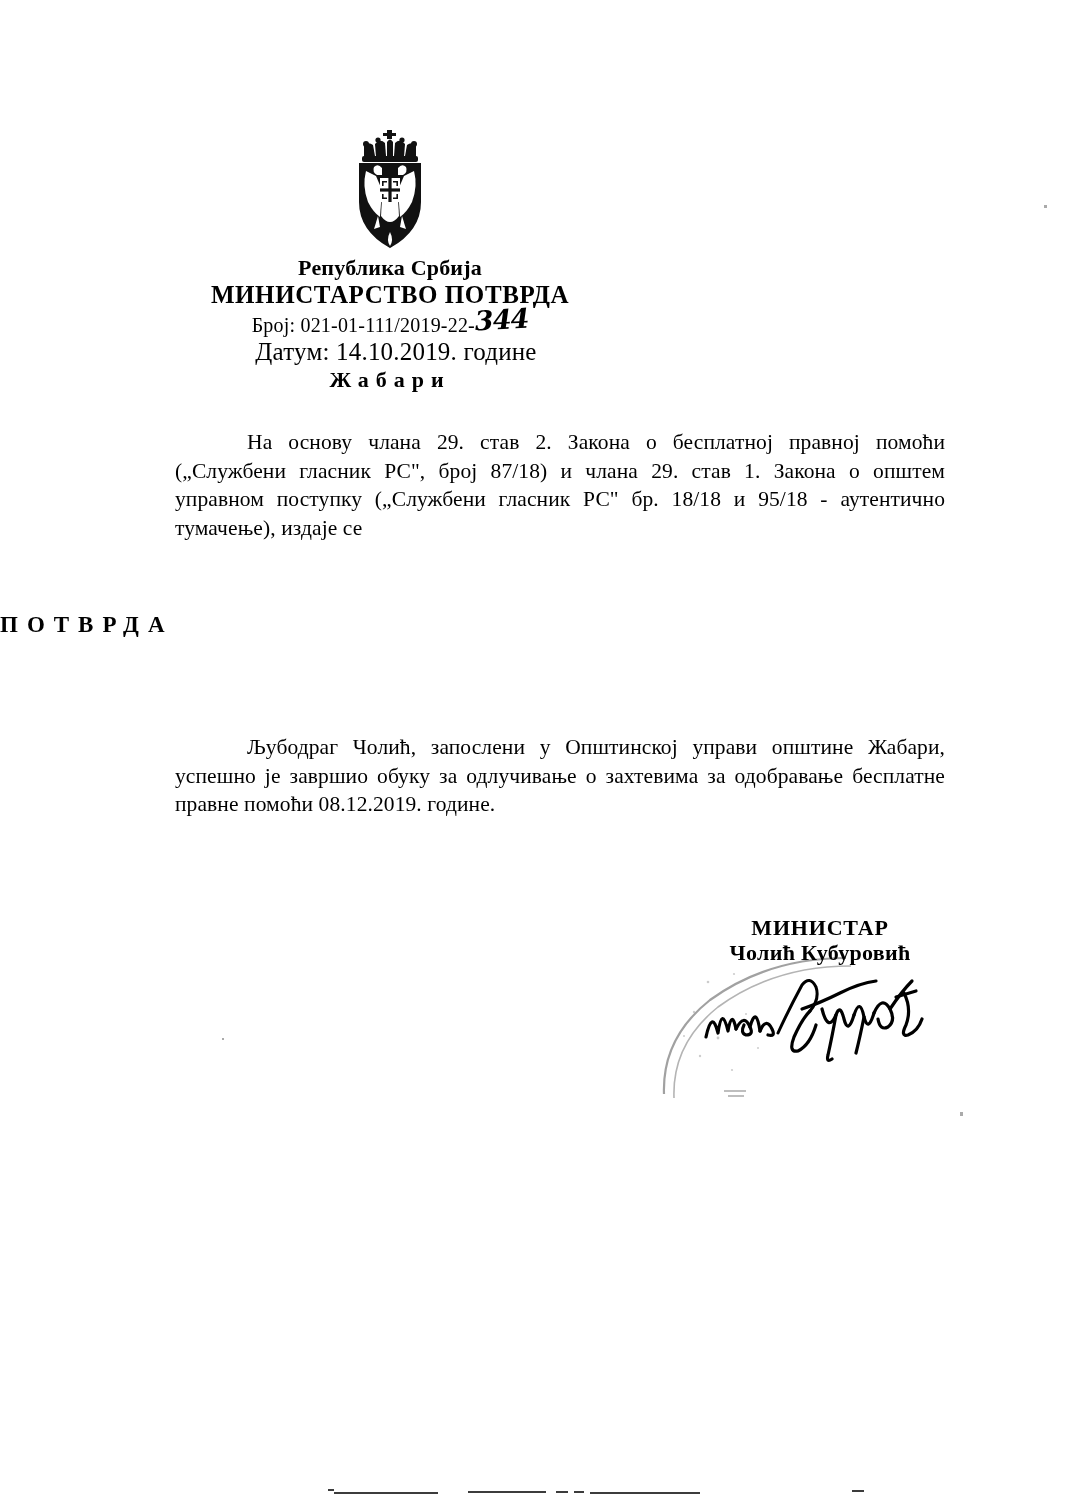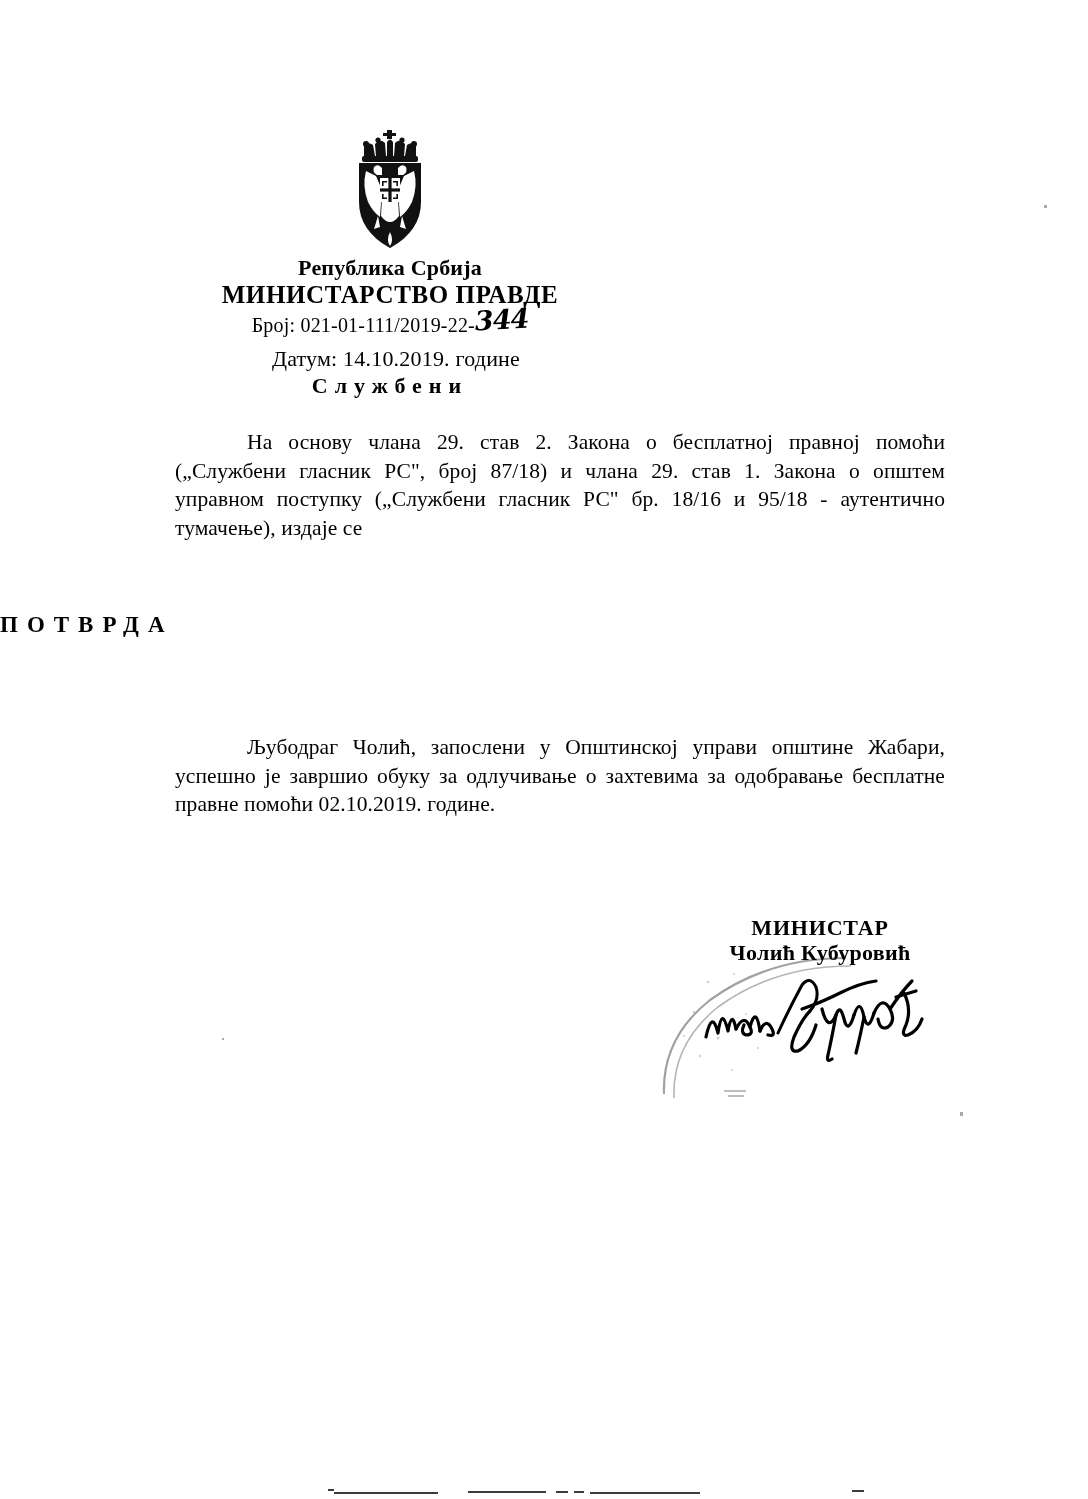--- a/index.html
+++ b/index.html
@@ -47,22 +47,22 @@
     letter-spacing: 0.6px;
     margin-top: 1px;
   }
   #number-line {
     font-size: 20px;
     margin-top: 1px;
     position: relative;
     display: inline-block;
   }
   #date-line {
-    font-size: 22px;
-    margin-top: 10px;
+    font-size: 25px;
+    margin-top: 1px;
     padding-left: 12px;
   }
   #city-line {
     font-size: 22px;
     font-weight: bold;
     letter-spacing: 7px;
     margin-top: 3px;
   }
   .handwritten-num {
     font-family: "DejaVu Serif", serif;
@@ -197,36 +197,36 @@
         <path d="M56 53 h-5 v1.6 h3.4 v3.4 h1.6 z"></path>
         <path d="M40 71 h5 v-1.6 h-3.4 v-3.4 h-1.6 z"></path>
         <path d="M56 71 h-5 v-1.6 h3.4 v-3.4 h1.6 z"></path>
       </g>
 
       <path d="M48 104 Q44 112 48 118 Q52 112 48 104 Z" fill="#ffffff"></path>
     </svg>
 
     <div class="hdr-line" id="republic-line">Република Србија</div>
 
-    <div class="hdr-line" id="ministry-line">МИНИСТАРСТВО ПРАВДЕ</div>
+    <div class="hdr-line" id="ministry-line">МИНИСТАРСТВО ПОТВРДА</div>
 
     <div class="hdr-line">
       <span id="number-line">Број: 021-01-111/2019-22-</span><span class="handwritten-num">344</span>
     </div>
 
     <div class="hdr-line" id="date-line">Датум: 14.10.2019. године</div>
 
-    <div class="hdr-line" id="city-line">Службени</div>
+    <div class="hdr-line" id="city-line">Жабари</div>
   </div>
 
-  <div class="body-para" id="para-legal-basis">На основу члана 29. став 2. Закона о бесплатној правној помоћи („Службени гласник РС", број 87/18) и члана 29. став 1. Закона о општем управном поступку („Службени гласник РС" бр. 18/16 и 95/18 - аутентично тумачење), издаје се</div>
+  <div class="body-para" id="para-legal-basis">На основу члана 29. став 2. Закона о бесплатној правној помоћи („Службени гласник РС", број 87/18) и члана 29. став 1. Закона о општем управном поступку („Службени гласник РС" бр. 18/18 и 95/18 - аутентично тумачење), издаје се</div>
 
   <div id="doc-title">ПОТВРДА</div>
 
-  <div class="body-para" id="para-statement">Љубодраг Чолић, запослени у Општинској управи општине Жабари, успешно је завршио обуку за одлучивање о захтевима за одобравање бесплатне правне помоћи 02.10.2019. године.</div>
+  <div class="body-para" id="para-statement">Љубодраг Чолић, запослени у Општинској управи општине Жабари, успешно је завршио обуку за одлучивање о захтевима за одобравање бесплатне правне помоћи 08.12.2019. године.</div>
 
   <svg id="stamp-arc" viewBox="0 0 210 160">
     <path d="M198 6 Q120 6 62 48 Q14 86 16 142" fill="none" stroke="#1b1b1b" stroke-width="2.2" opacity="0.75"></path>
     <path d="M203 14 Q126 14 70 55 Q24 92 26 146" fill="none" stroke="#1b1b1b" stroke-width="1.6" opacity="0.6"></path>
     <g fill="#333" opacity="0.45">
       <circle cx="60" cy="30" r="1.3"></circle>
       <circle cx="86" cy="22" r="1.1"></circle>
       <circle cx="46" cy="60" r="1.2"></circle>
       <circle cx="70" cy="86" r="1.4"></circle>
       <circle cx="98" cy="62" r="1"></circle>

